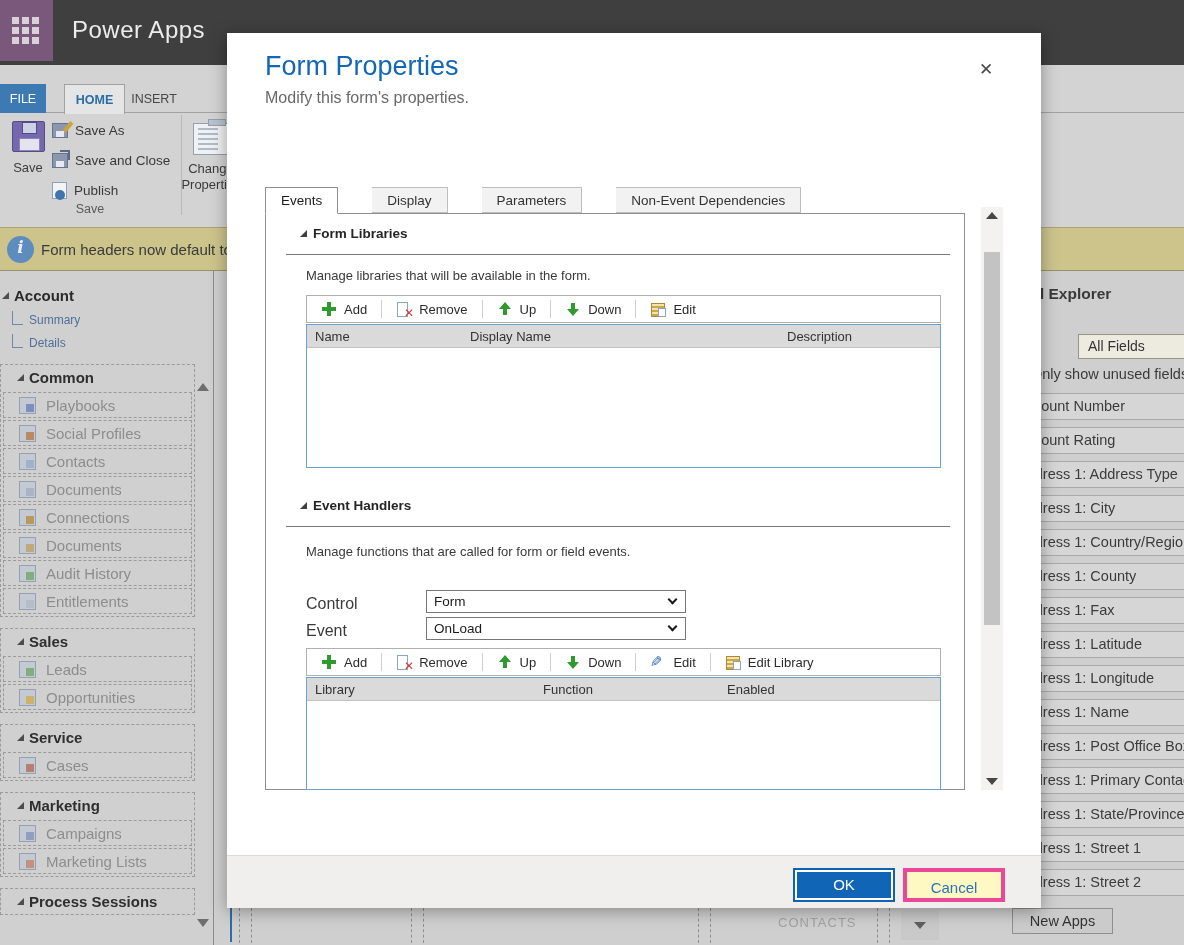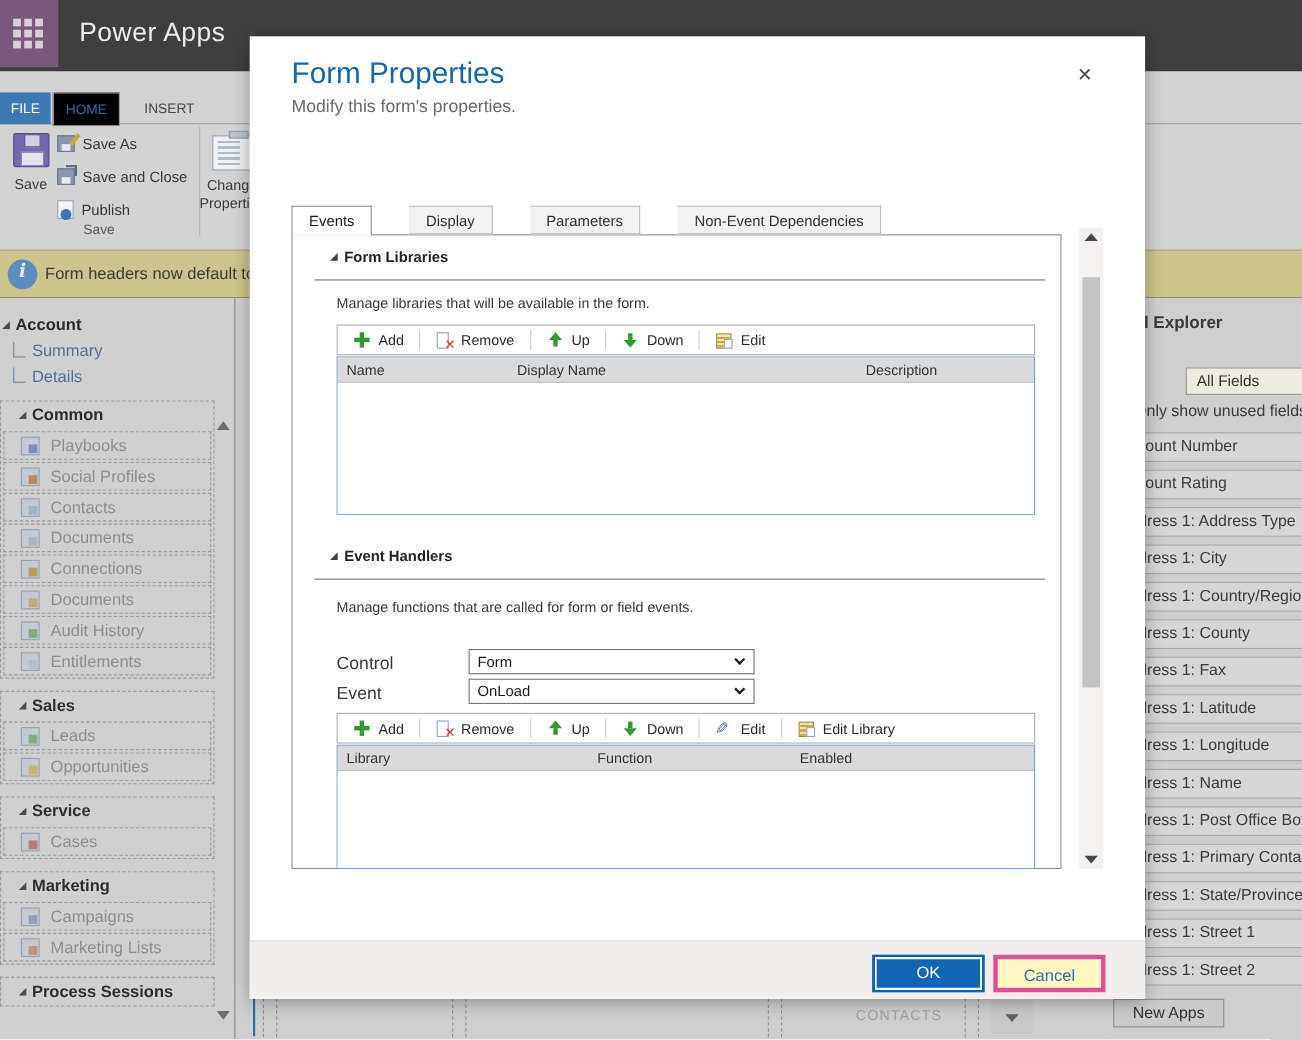--- a/index.html
+++ b/index.html
@@ -13,21 +13,21 @@
   .waffle-grid { position:absolute; left:12px; top:17px; width:29px; height:27px;
     display:grid; grid-template-columns:repeat(3,7px); grid-template-rows:repeat(3,7px); gap:3px; }
   .waffle-grid span { background:#d8d2d8; }
   .app-title { position:absolute; left:72px; top:16px; font-size:24px; color:#ececec; font-weight:400; letter-spacing:.5px; }
 
   
   .ribbon { position:absolute; left:0; top:65px; width:1184px; height:162px; background:#d3d3d3; }
   .tab-row { position:absolute; left:0; top:19px; width:1184px; height:29px; border-bottom:1px solid #a2a2a2; }
   .rtab { position:absolute; top:0; height:29px; font-size:12.5px; display:flex; align-items:center; justify-content:center; cursor:pointer; }
   .rtab-file { left:0; width:46px; background:#3d7ab3; color:#fff; }
-  .rtab-home { left:48px; width:61px; background:#000000; color:#2a6da8; border:1px solid #a2a2a2; border-bottom:none; height:30px; z-index:2; }
+  .rtab-home { left:64px; width:61px; background:#e5e5e5; color:#2a6da8; border:1px solid #a2a2a2; border-bottom:none; height:30px; z-index:2;font-weight:bold; }
   .rtab-insert { left:121px; width:66px; color:#474747; }
   .ribbon-body { position:absolute; left:0; top:48px; width:1184px; height:113px; }
   .save-big { position:absolute; left:6px; top:4px; width:44px; height:96px; display:flex; flex-direction:column; align-items:center; cursor:pointer; }
   .floppy { width:33px; height:31px; background:#7568ae; border:1px solid #564b82; border-radius:2px; position:relative; margin-top:4px; }
   .floppy::before { content:""; position:absolute; top:0; left:9px; width:13px; height:10px; background:#cdd1e6; border:1px solid #564b82; }
   .floppy::after { content:""; position:absolute; bottom:0; left:6px; width:19px; height:11px; background:#e4e4f0; border:1px solid #8d84b5; }
   .save-big-label { margin-top:8px; font-size:13px; color:#3d3d3d; }
   .rmenu-item { position:absolute; left:52px; height:22px; display:flex; align-items:center; gap:7px; font-size:13.5px; color:#3a3a3a; cursor:pointer; }
   .mini-ico { width:16px; height:15px; background:#8b97ad; border:1px solid #66758f; position:relative; }
   .mini-ico::after { content:""; position:absolute; bottom:0; left:3px; width:8px; height:6px; background:#e7e9ee; }
@@ -53,21 +53,21 @@
   .banner-text { margin-left:41px; font-size:15px; color:#3a3a3a; }
 
   
   .left-nav { position:absolute; left:0; top:271px; width:214px; height:674px; background:#d0d0d0;
     border-right:1px solid #8c8c8c; padding:12px 0 0 0; overflow:hidden; }
   .tri { width:0; height:0; border-bottom:7px solid #4c4c4c; border-left:7px solid transparent; display:inline-block; }
   .acct-head { display:flex; align-items:center; gap:5px; padding-left:2px; height:24px; }
   .acct-label { font-size:15px; font-weight:bold; color:#2b2b2b; }
   .tree-item { display:flex; align-items:flex-end; margin-left:12px; height:23px; cursor:pointer; }
   .twig { width:11px; height:14px; border-left:1px solid #6c88ab; border-bottom:1px solid #6c88ab; margin-right:6px; margin-bottom:5px; }
-  .tree-label { font-size:15px; color:#50709a; line-height:20px; }
+  .tree-label { font-size:12px; color:#50709a; line-height:20px; }
   .nav-section { border:1px dashed #9b9b9b; margin:11px 18px 0 0; }
   .nav-sec-head { position:relative; display:flex; align-items:center; gap:5px; height:25px; padding-left:16px; }
   .nav-sec-label { font-size:15px; font-weight:bold; color:#2f2f2f; }
   .nav-item { margin:2px; border:1px dashed #9b9b9b; height:26px; display:flex; align-items:center;
     padding-left:15px; gap:10px; cursor:pointer; }
   .nav-item-label { font-size:15px; color:#8d8d8d; }
   .nav-ico { width:17px; height:17px; background:#c3cad4; border:1px solid #96a0af; position:relative; flex:none; }
   .nav-ico::after { content:""; position:absolute; right:1px; bottom:1px; width:8px; height:8px; background:var(--ac,#8fa0b8); }
   .sarr { position:absolute; right:4px; width:0; height:0; }
   .sarr-up { top:112px; border-left:6px solid transparent; border-right:6px solid transparent; border-bottom:8px solid #6e6e6e; }

